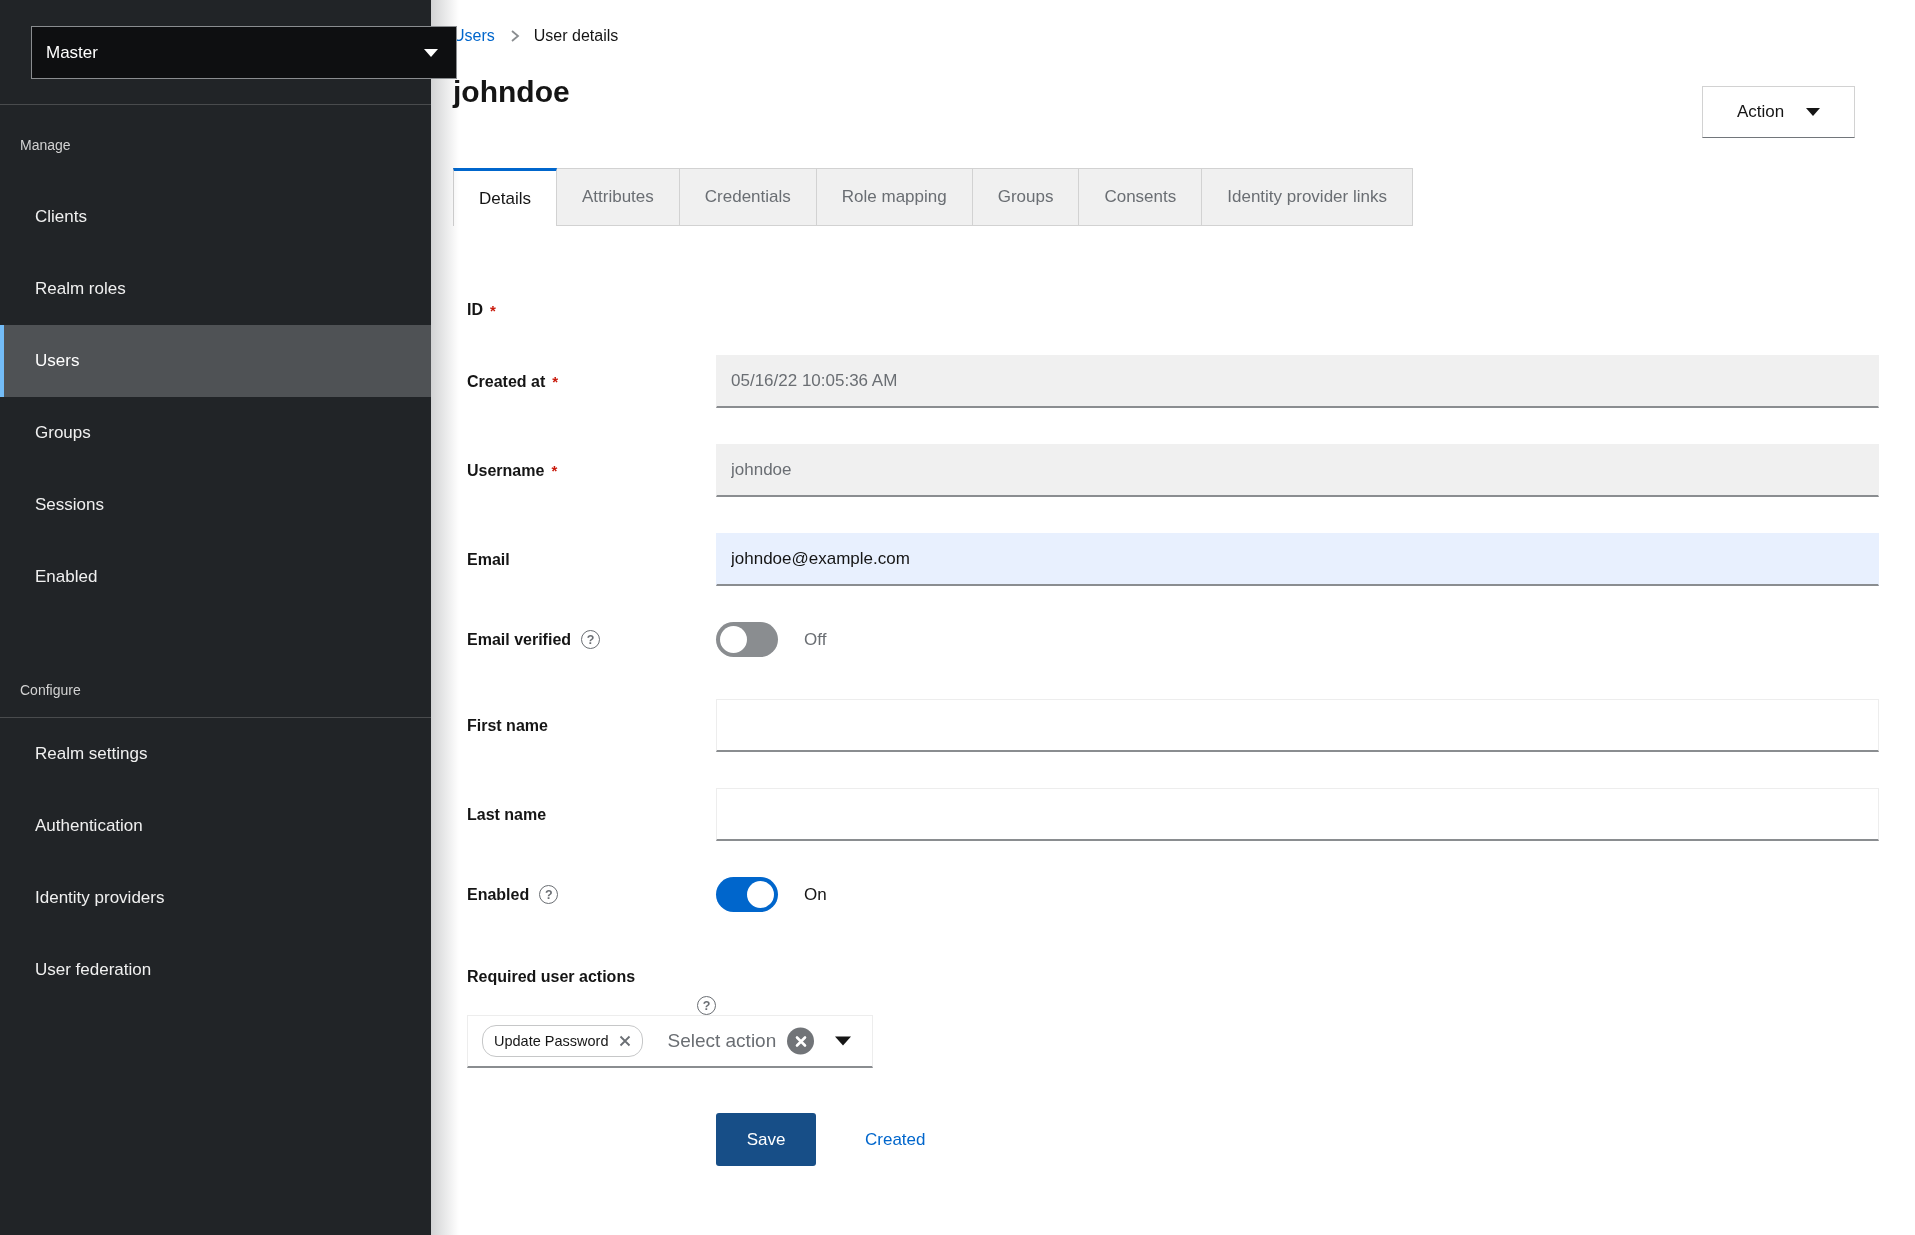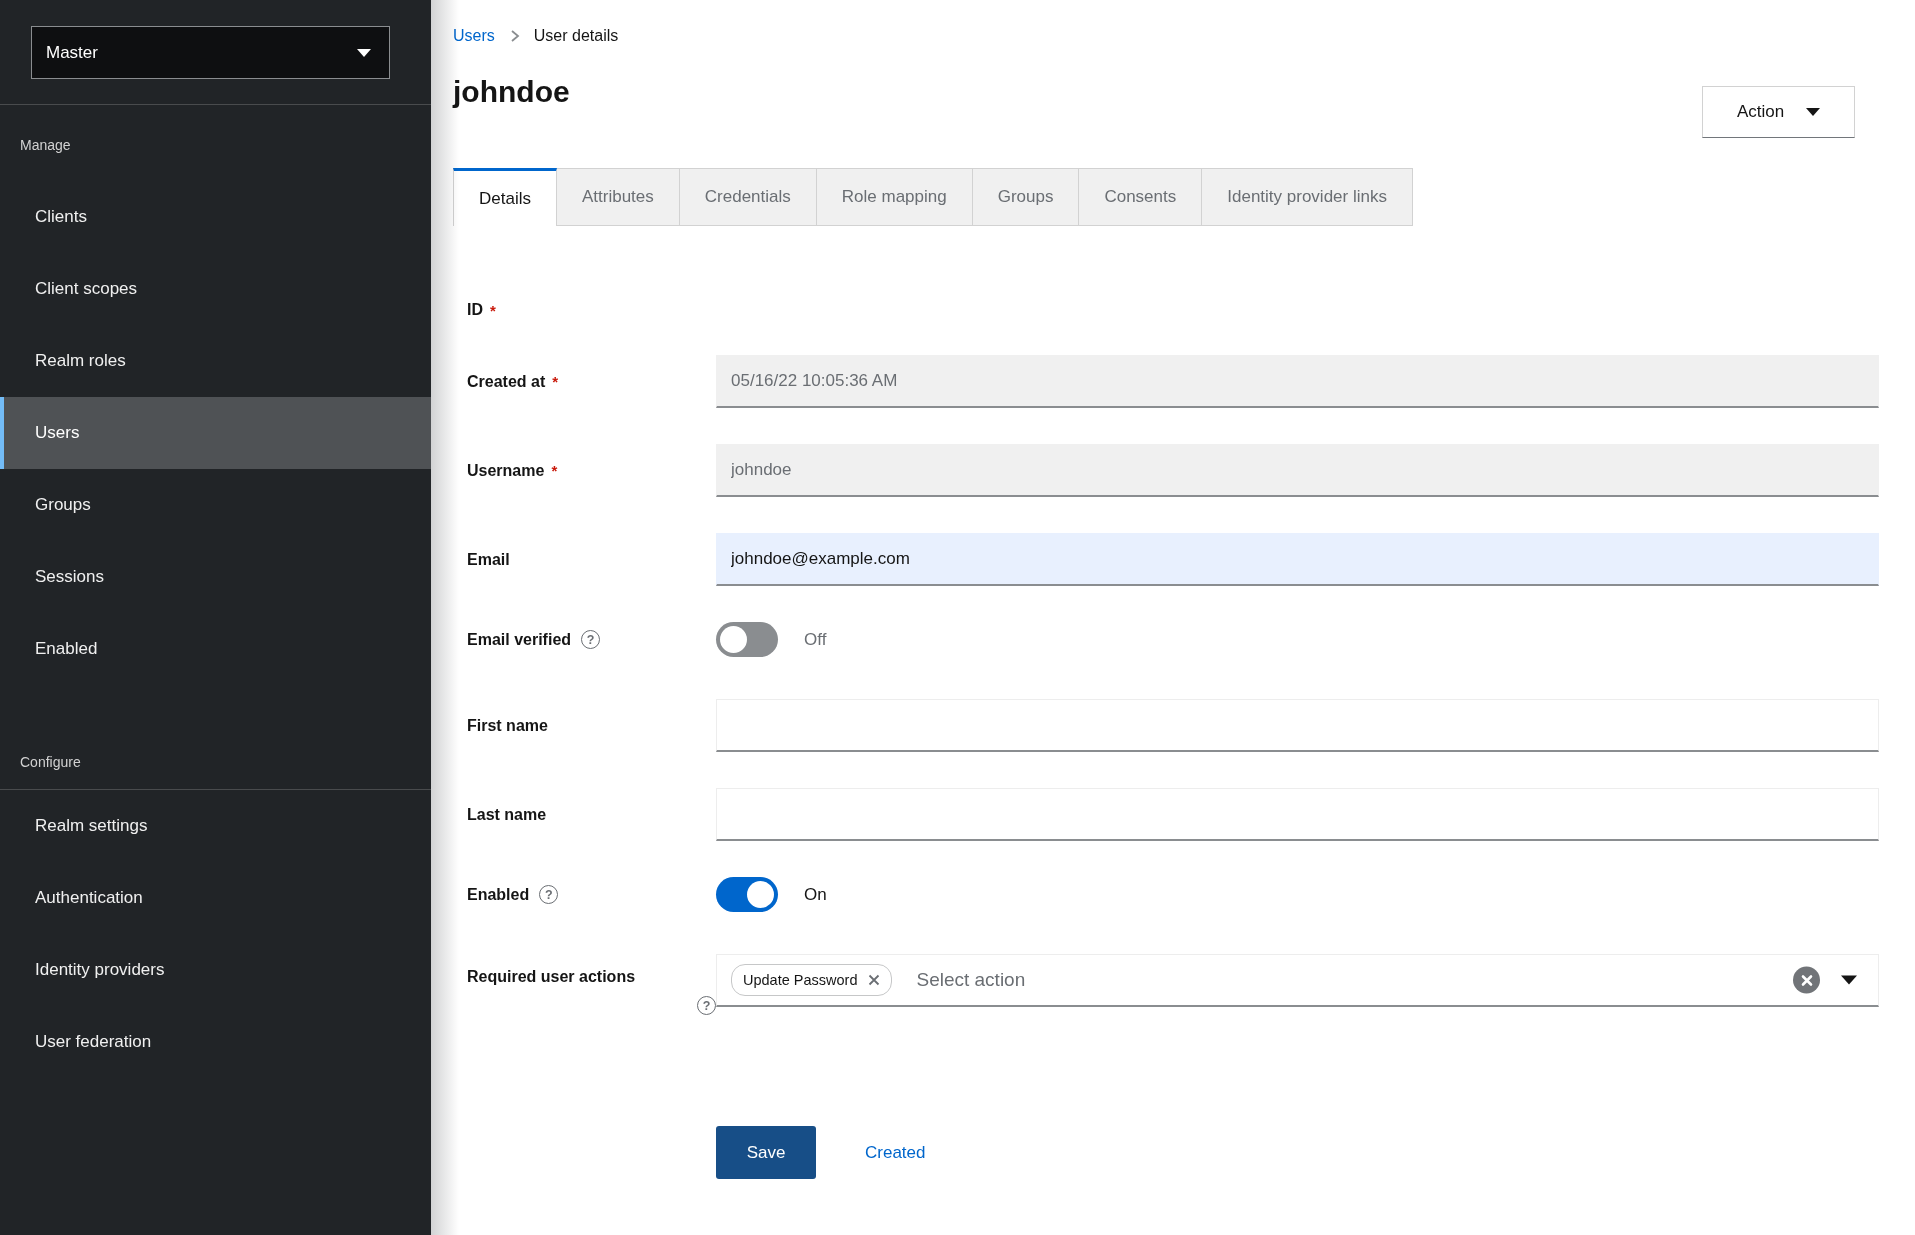--- a/index.html
+++ b/index.html
@@ -4,21 +4,21 @@
 <style>
   * { box-sizing: border-box; margin: 0; padding: 0; }
   html,body { width:1915px; height:1235px; overflow:hidden;
     font-family:"Liberation Sans","DejaVu Sans",sans-serif; background:#fff; color:#151515; }
 
   
   .sidebar { position:fixed; left:0; top:0; width:431px; height:1235px;
     background:#212427; z-index:5; }
   .sidebar-header { height:105px; border-bottom:1px solid rgba(255,255,255,0.18);
     padding:26px 0 0 31px; }
-  .realm-selector { width:359px; height:53px; background:#0e0f11;
+  .realm-selector { width:426px; height:53px; background:#0e0f11;
     border:1px solid #8a8d90; display:flex; align-items:center;
     padding:0 18px 0 14px; cursor:pointer; }
   .realm-selector .label { color:#fff; font-size:17px; flex:1; }
   .caret-down-white { width:0; height:0; border-left:7px solid transparent;
     border-right:7px solid transparent; border-top:8px solid #fff; }
   .nav-section { padding-top:4px; }
   .nav-title { height:72px; display:flex; align-items:center; padding-left:20px;
     color:#d2d2d2; font-size:14px; }
   .nav-title.configure { height:56px; margin-top:41px;
     border-bottom:1px solid rgba(255,255,255,0.18); }
@@ -53,21 +53,21 @@
     cursor:pointer; font-family:inherit; }
   .tab:first-child { border-left:1px solid #d2d2d2; }
   .tab.active { background:#fff; color:#151515; border-top:3px solid #0066cc;
     border-bottom:none; border-left:1px solid #d2d2d2; }
   .tab.active + .tab { border-left:none; }
 
   
   .form { padding:75px 36px 0 36px; }
   .form-row { display:flex; align-items:center; margin-bottom:36px; }
   .form-row.toggle-row { margin-bottom:42px; }
-  .form-row.last { margin-bottom:111px; }
+  .form-row.last { margin-bottom:45px;flex-direction:column; }
   .form-label { width:249px; flex:none; font-size:16px; font-weight:700; color:#151515;
     display:flex; align-items:center;text-align:right; }
   .req { color:#c9190b; margin-left:7px; font-size:15px; }
   .qmark { width:19px; height:19px; border:1.5px solid #6a6e73; border-radius:50%;
     color:#6a6e73; font-size:12.5px; font-weight:700; display:inline-flex;
     align-items:center; justify-content:center; margin-left:10px; cursor:pointer; flex:none; }
   .field { flex:1; }
   .text-input { width:100%; height:53px; font-size:17px; font-family:inherit;
     padding:0 14px; background:#fff; color:#151515;
     border:1px solid #ededed; border-bottom:2px solid #8a8d90; border-radius:0; outline:none; }
@@ -118,21 +118,20 @@
   <div class="sidebar-header">
     <div class="realm-selector">
       <span class="label">Master</span>
       <span class="caret-down-white"></span>
     </div>
   </div>
 
   <div class="nav-section">
     <div class="nav-title">Manage</div>
     <div class="nav-item">Clients</div>
-    <div class="nav-item">Client scopes</div>
     <div class="nav-item">Realm roles</div>
     <div class="nav-item selected">Users</div>
     <div class="nav-item">Groups</div>
     <div class="nav-item">Sessions</div>
     <div class="nav-item">Enabled</div>
   </div>
 
   <div class="nav-section second">
     <div class="nav-title configure">Configure</div>
     <div class="nav-item">Realm settings</div>

